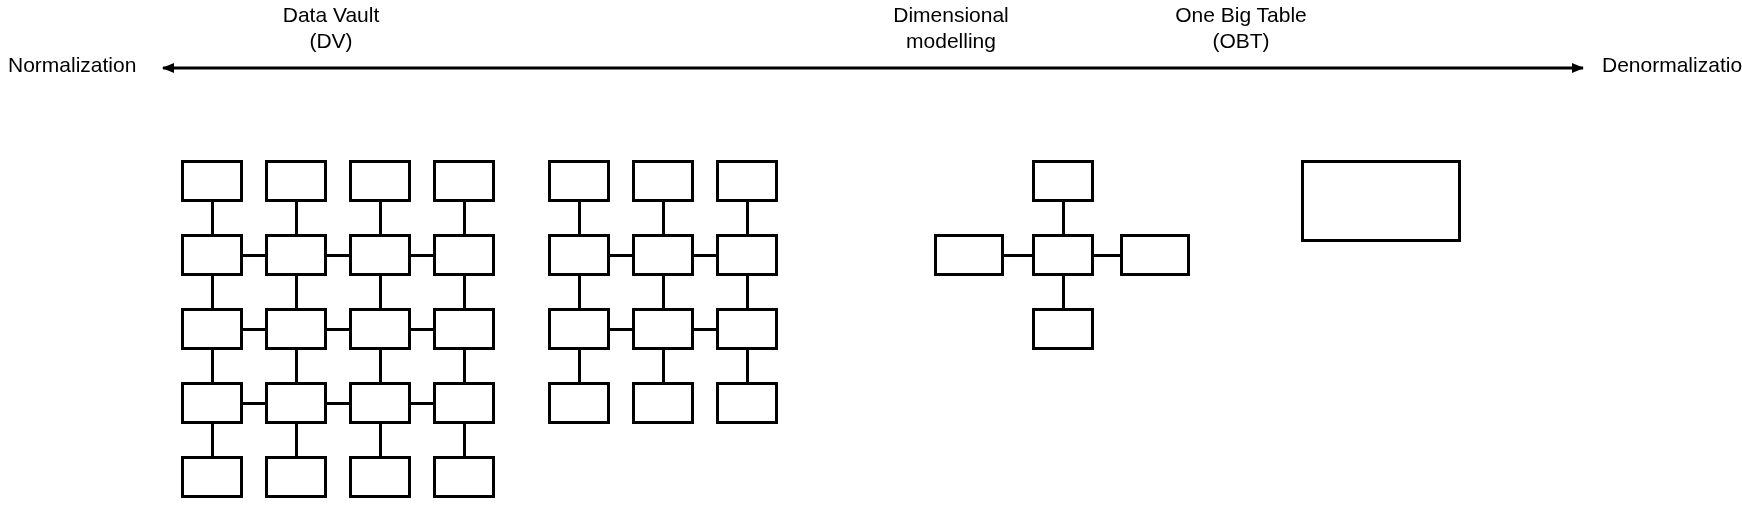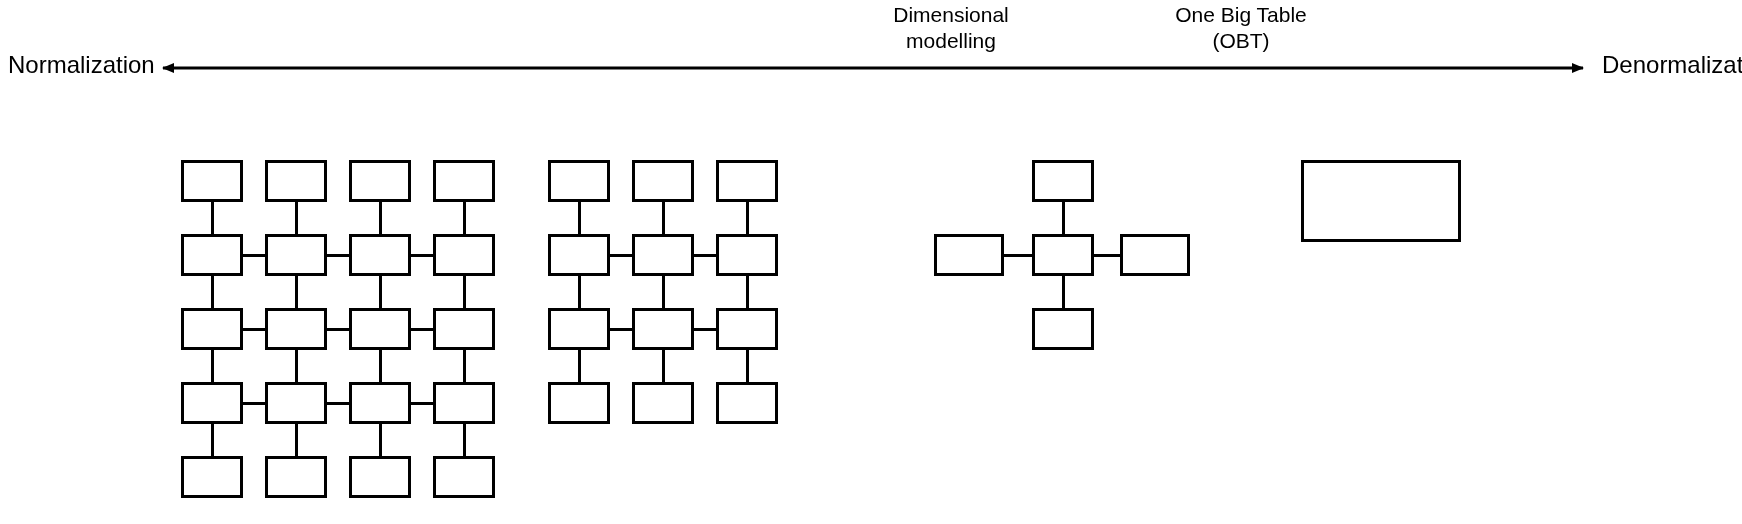--- a/index.html
+++ b/index.html
@@ -16,21 +16,21 @@
     position: relative;
     width: 1742px;
     height: 524px;
     background: #ffffff;
     overflow: hidden;
   }
 
   
   .axis-label {
     position: absolute;
-    font-size: 24px;
+    font-size: 21px;
     line-height: 25px;
     color: #000;
     white-space: nowrap;
   }
   #label-normalization { left: 8px;  top: 52px; }
   #label-denormalization { left: 1602px; top: 52px; }
 
   .stage-label {
     position: absolute;
     top: 2px;
@@ -65,20 +65,22 @@
   .connector.h { height: 3px; }
 </style>
 </head>
 <body>
 
 <div id="canvas">
 
   <div class="axis-label" id="label-normalization">Normalization</div>
   <div class="axis-label" id="label-denormalization">Denormalization</div>
 
+  <div class="stage-label" id="stage-label-0" style="width: 260px; left: 201px;">Data Vault
+(DV)</div>
   <div class="stage-label" id="stage-label-3" style="width: 260px; left: 1111px;">One Big Table
 (OBT)</div>
   <div class="stage-label" id="stage-label-2" style="width: 260px; left: 821px;">Dimensional
 modelling</div>
 
   <svg id="arrow-svg">
     <defs>
       <marker id="head-right" markerWidth="12" markerHeight="10" refX="11" refY="5" orient="auto" markerUnits="userSpaceOnUse">
         <path d="M0,0 L12,5 L0,10 Z" fill="#000000"></path>
       </marker>

